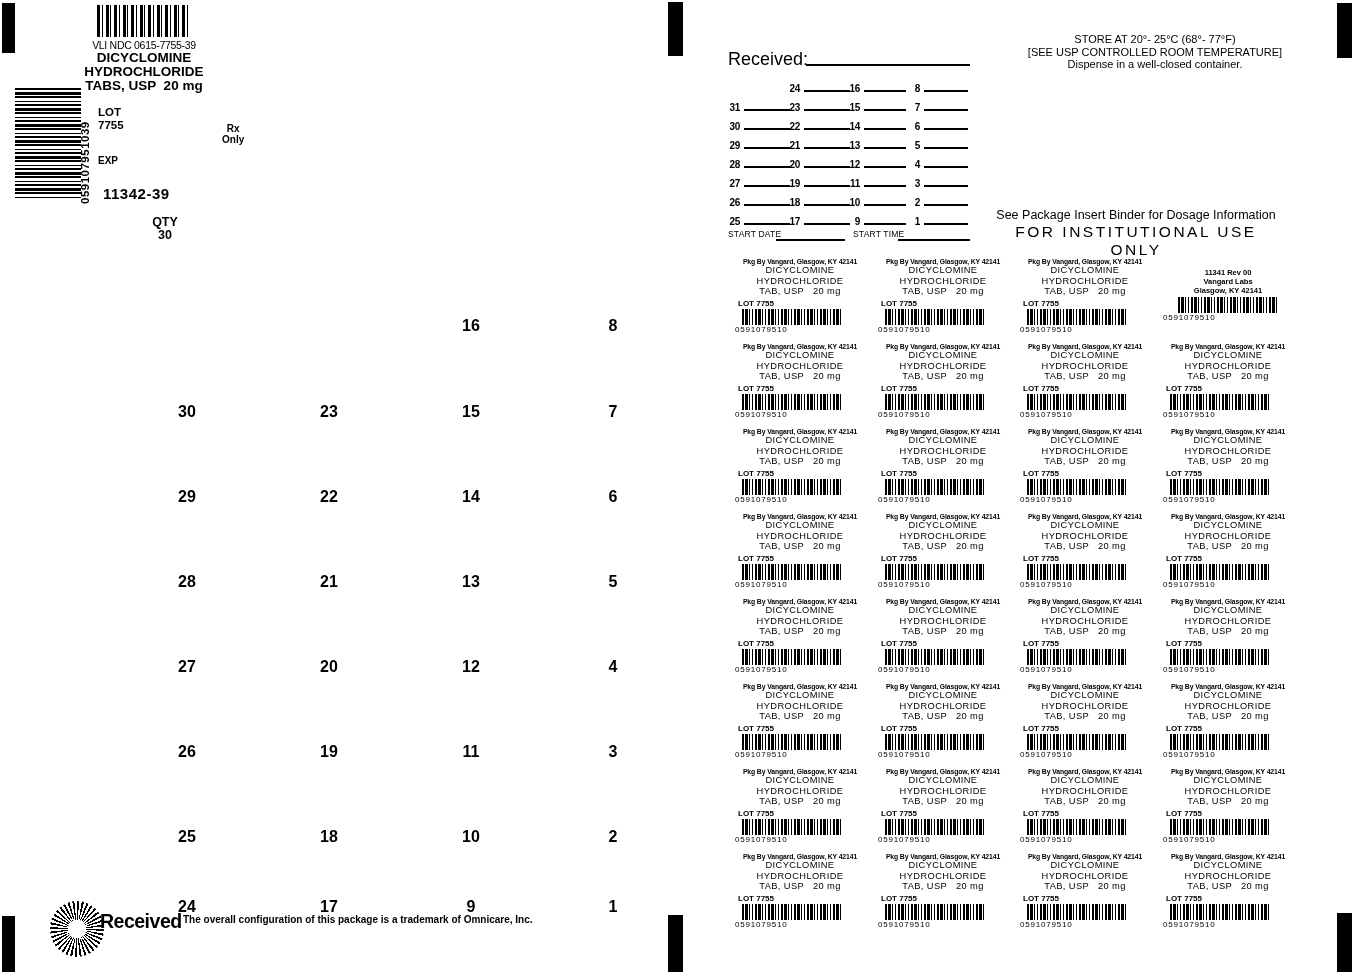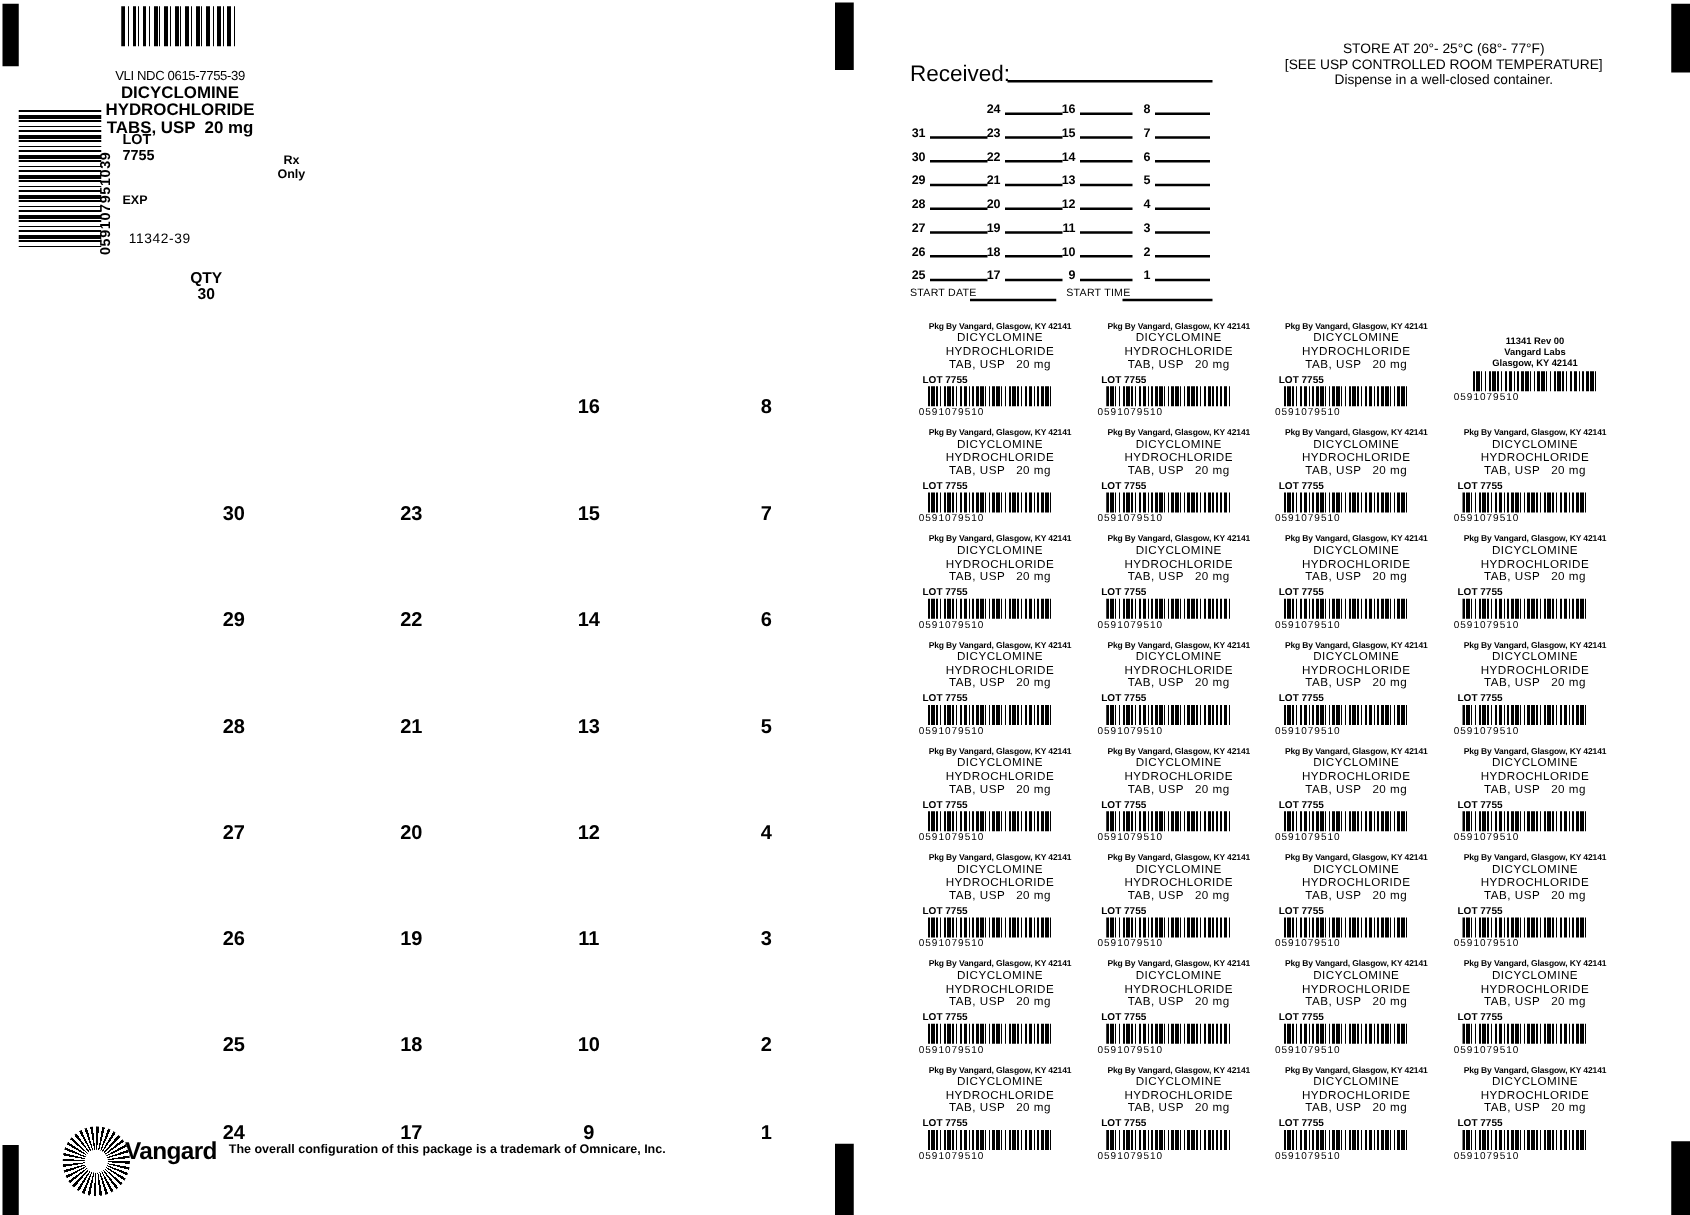--- a/index.html
+++ b/index.html
@@ -10,29 +10,29 @@
   .center{text-align:center;}
   .pre{white-space:pre;}
 
   
   .bc-v{background:repeating-linear-gradient(90deg,#000 0 3px,#fff 3px 5px,#000 5px 6px,#fff 6px 9px,#000 9px 12px,#fff 12px 13px,#000 13px 14px,#fff 14px 17px);}
   .bc-h{background:repeating-linear-gradient(90deg,#000 0 2px,#fff 2px 3px,#000 3px 6px,#fff 6px 7px,#000 7px 8px,#fff 8px 10px,#000 10px 11px,#fff 11px 13px);}
   .bc-rot{background:repeating-linear-gradient(180deg,#000 0 2px,#fff 2px 4px,#000 4px 7px,#fff 7px 8px,#000 8px 10px,#fff 10px 13px,#000 13px 14px,#fff 14px 16px);}
 
   
   #tl-label{left:84px;top:5px;width:120px;}
-  .tl-ndc{font-size:10.5px;letter-spacing:-0.3px;margin-top:18px;}
+  .tl-ndc{font-size:10.5px;letter-spacing:-0.3px;margin-top:2px;}
   .tl-name{font-weight:bold;font-size:13.5px;line-height:14px;}
   #side-bc{left:15px;top:88px;width:66px;height:110px;}
   #side-bc-num{left:79px;top:86px;height:118px;font-weight:bold;font-size:11.5px;letter-spacing:0.5px;
       writing-mode:vertical-rl;transform:rotate(180deg);}
   #lot-block{left:98px;top:106px;font-weight:bold;font-size:11.5px;line-height:13px;}
   #rx-block{left:222px;top:123px;font-weight:bold;font-size:10px;line-height:11px;text-align:center;}
   #exp-block{left:98px;top:155px;font-weight:bold;font-size:10px;}
-  #item-block{left:103px;top:185px;font-weight:normal;font-size:11px;letter-spacing:0.5px;}
+  #item-block{left:103px;top:185px;font-weight:bold;font-size:15px;letter-spacing:0.5px;}
   #qty-block{left:138px;top:216px;width:54px;font-weight:bold;font-size:12.5px;line-height:13px;text-align:center;}
   #mfg-block{left:28px;top:262px;width:202px;text-align:center;font-size:11.5px;line-height:13px;}
   .mfg-pkg{font-size:9px;line-height:10px;}
   .mfg-pkg-first{margin-top:4px;}
 
   
   #title-block{left:398px;top:15px;width:266px;text-align:center;}
   #title-ndc{font-size:11px;letter-spacing:0.3px;}
   #title-ndc .num{font-size:14.5px;}
   .title-line{font-weight:bold;font-size:27px;line-height:32px;letter-spacing:0.5px;}
@@ -220,20 +220,24 @@
   <div class="start-line" style="left:776px;top:239px;width:69px;"></div>
   <div class="start-lbl" style="left:853px;top:229px;">START TIME</div>
   <div class="start-line" style="left:898px;top:239px;width:72px;"></div>
 
   <div class="abs" id="storage-block">
     <div>STORE AT 20°- 25°C (68°- 77°F)</div>
     <div>[SEE USP CONTROLLED ROOM TEMPERATURE]</div>
     <div>Dispense in a well-closed container.</div>
   </div>
 
+  <div class="abs" id="dosage-block">
+    <div id="insert-line">See Package Insert Binder for Dosage Information</div>
+    <div id="institutional-line">FOR INSTITUTIONAL USE ONLY</div>
+  </div>
 
   <div class="abs" style="left:0;top:0;width:100%;height:100%;" id="unit-labels-grid">
       <div class="ulabel" style="left: 735px; top: 258px;">
         <div class="ul-pkg">Pkg By Vangard, Glasgow, KY 42141</div>
         <div class="ul-name">DICYCLOMINE</div>
         <div class="ul-name">HYDROCHLORIDE</div>
         <div class="ul-name pre">TAB, USP   20 mg</div>
         <div class="ul-lot">LOT 7755</div>
         <div class="ul-bc bc-h"></div>
         <div class="ul-num">0591079510</div>
@@ -513,16 +517,16 @@
         <div class="ul-name">DICYCLOMINE</div>
         <div class="ul-name">HYDROCHLORIDE</div>
         <div class="ul-name pre">TAB, USP   20 mg</div>
         <div class="ul-lot">LOT 7755</div>
         <div class="ul-bc bc-h"></div>
         <div class="ul-num">0591079510</div>
       </div>
     </div>
 
   <div class="abs" id="omni-logo"></div>
-  <div class="abs" id="omni-word">Vangard</div>
+  <div class="abs" id="omni-word">Received</div>
   <div class="abs" id="trademark">The overall configuration of this package is a trademark of Omnicare, Inc.</div>
 
 </div>
 
 </body></html>

